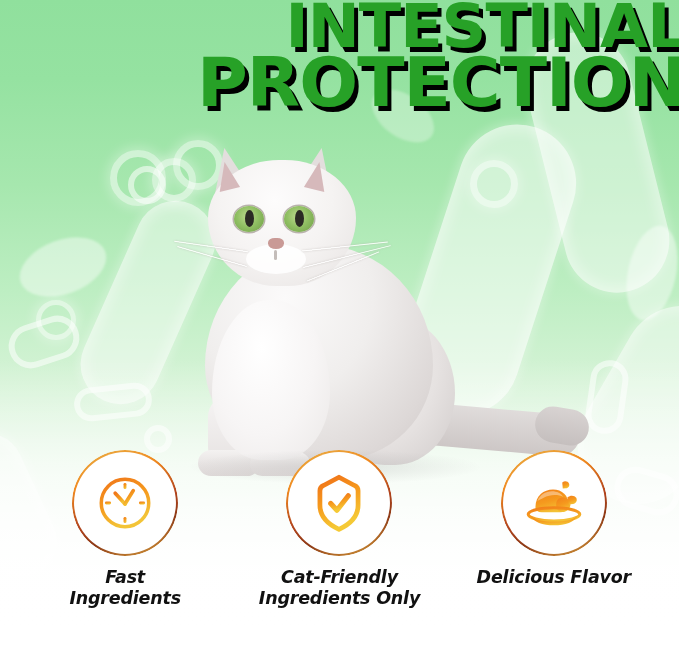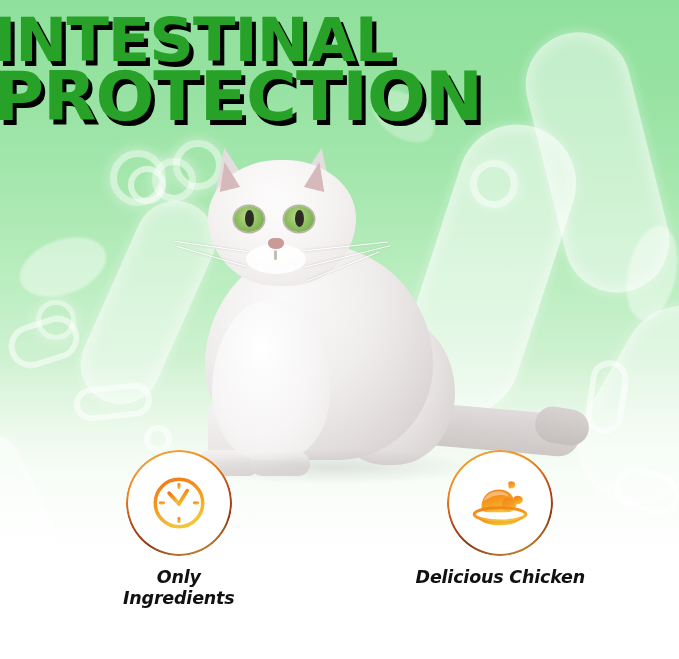--- a/index.html
+++ b/index.html
@@ -75,22 +75,22 @@
   
   .fade-bottom{
     position:absolute;left:0;right:0;bottom:0;height:300px;
     background:linear-gradient(180deg,rgba(255,255,255,0) 0%,
       rgba(255,255,255,.55) 35%, rgba(255,255,255,.93) 70%, #fff 100%);
     pointer-events:none;
   }
 
   
   .title-wrap{
-    position:absolute;left:0;right:0;top:14px;
-    text-align:left;z-index:6;
+    position:absolute;left:0;right:0;top:0;
+    text-align:right;z-index:6;
     line-height:.86;
   }
   .title-line{
     display:block;
     font-family:"DejaVu Sans",sans-serif;
     font-weight:bold;
     color:#27a127;
     letter-spacing:-1px;
     text-shadow:4px 5px 0 #000;
     transform:scaleX(1.02);
@@ -288,25 +288,47 @@
           <circle cx="32" cy="32" r="23" fill="none" stroke="url(#gOrange1)" stroke-width="3.4"></circle>
           <rect x="30.6" y="12.5" width="2.8" height="6" rx="1.4" fill="url(#gOrange1)"></rect>
           <rect x="30.6" y="45.5" width="2.8" height="6" rx="1.4" fill="url(#gOrange1)"></rect>
           <rect x="12.5" y="30.6" width="6" height="2.8" rx="1.4" fill="url(#gOrange1)"></rect>
           <rect x="45.5" y="30.6" width="6" height="2.8" rx="1.4" fill="url(#gOrange1)"></rect>
           <path d="M32 33 L22.5 22.5" stroke="url(#gOrange1)" stroke-width="3.6" stroke-linecap="round" fill="none"></path>
           <path d="M32 33 L40 20" stroke="url(#gOrange1)" stroke-width="3.6" stroke-linecap="round" fill="none"></path>
         </svg>
       </div>
       <div class="feat-label">
-        <div>Only</div>
+        <div>Fast</div>
         <div>Ingredients</div>
       </div>
     </div>
 
+    <div class="feature">
+      <div class="badge">
+        <svg viewBox="0 0 64 64">
+          <defs>
+            <linearGradient id="gOrange2" x1="0" y1="0" x2="0.35" y2="1">
+              <stop offset="0%" stop-color="#ef6f18"></stop>
+              <stop offset="50%" stop-color="#f69a1d"></stop>
+              <stop offset="100%" stop-color="#f5c935"></stop>
+            </linearGradient>
+          </defs>
+          <path d="M32 7 L17 15 C14.5 16.2 13.5 17.5 13.5 20 L13.5 34
+                   C13.5 44.5 21 52.5 32 57.5
+                   C43 52.5 50.5 44.5 50.5 34 L50.5 20
+                   C50.5 17.5 49.5 16.2 47 15 Z" fill="none" stroke="url(#gOrange2)" stroke-width="4.6" stroke-linejoin="round"></path>
+          <path d="M24 32.5 L30 39 L41 25" fill="none" stroke="url(#gOrange2)" stroke-width="5" stroke-linecap="round" stroke-linejoin="round"></path>
+        </svg>
+      </div>
+      <div class="feat-label">
+        <div>Cat-Friendly</div>
+        <div>Ingredients Only</div>
+      </div>
+    </div>
 
     <div class="feature">
       <div class="badge">
         <svg viewBox="0 0 64 64">
           <defs>
             <linearGradient id="gOrange3" x1="0.1" y1="0" x2="0.5" y2="1">
               <stop offset="0%" stop-color="#f2801b"></stop>
               <stop offset="55%" stop-color="#f59a1e"></stop>
               <stop offset="100%" stop-color="#f4c235"></stop>
             </linearGradient>
@@ -325,18 +347,18 @@
 
           <path d="M40 12 C42.5 10 45.5 10.8 46.5 13 C47.5 15.2 46 17.5 43.5 17.8
                    L40.5 18 Z" fill="url(#gOrange3)"></path>
 
           <ellipse cx="32" cy="43" rx="25" ry="6.4" fill="none" stroke="url(#gOrange3)" stroke-width="3"></ellipse>
           <path d="M9 44 C12 50.5 21 53.5 32 53.5 C43 53.5 52 50.5 55 44
                    C52 48 43 50 32 50 C21 50 12 48 9 44 Z" fill="url(#gOrange3)"></path>
         </svg>
       </div>
       <div class="feat-label">
-        <div>Delicious Chicken</div>
+        <div>Delicious Flavor</div>
       </div>
     </div>
 
   </div>
 </div>
 
 </body></html>

